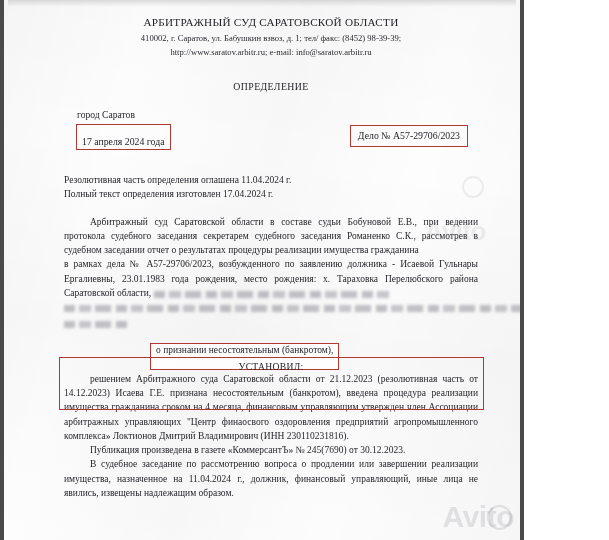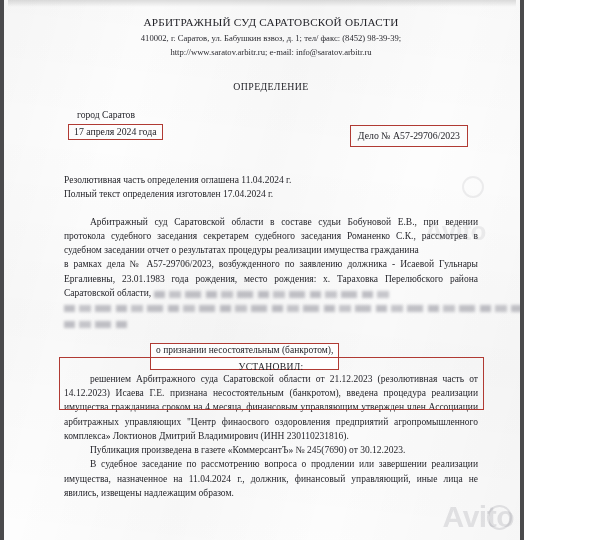--- a/index.html
+++ b/index.html
@@ -78,24 +78,24 @@
     height: 38px;
   }
   .meta-city {
     position: absolute;
     left: 13px;
     top: 0;
     font-size: 9.6px;
   }
   .meta-date {
     position: absolute;
-    left: 4px;
+    left: 12px;
     top: 15px;
     font-size: 9.8px;
-    padding: 1px 5px 2px 5px;
+    padding: 11px 5px 2px 5px;
   }
   .meta-case {
     position: absolute;
     right: 10px;
     top: 16px;
     font-size: 9.8px;
     padding: 4px 7px 5px 7px;
   }
 
   

